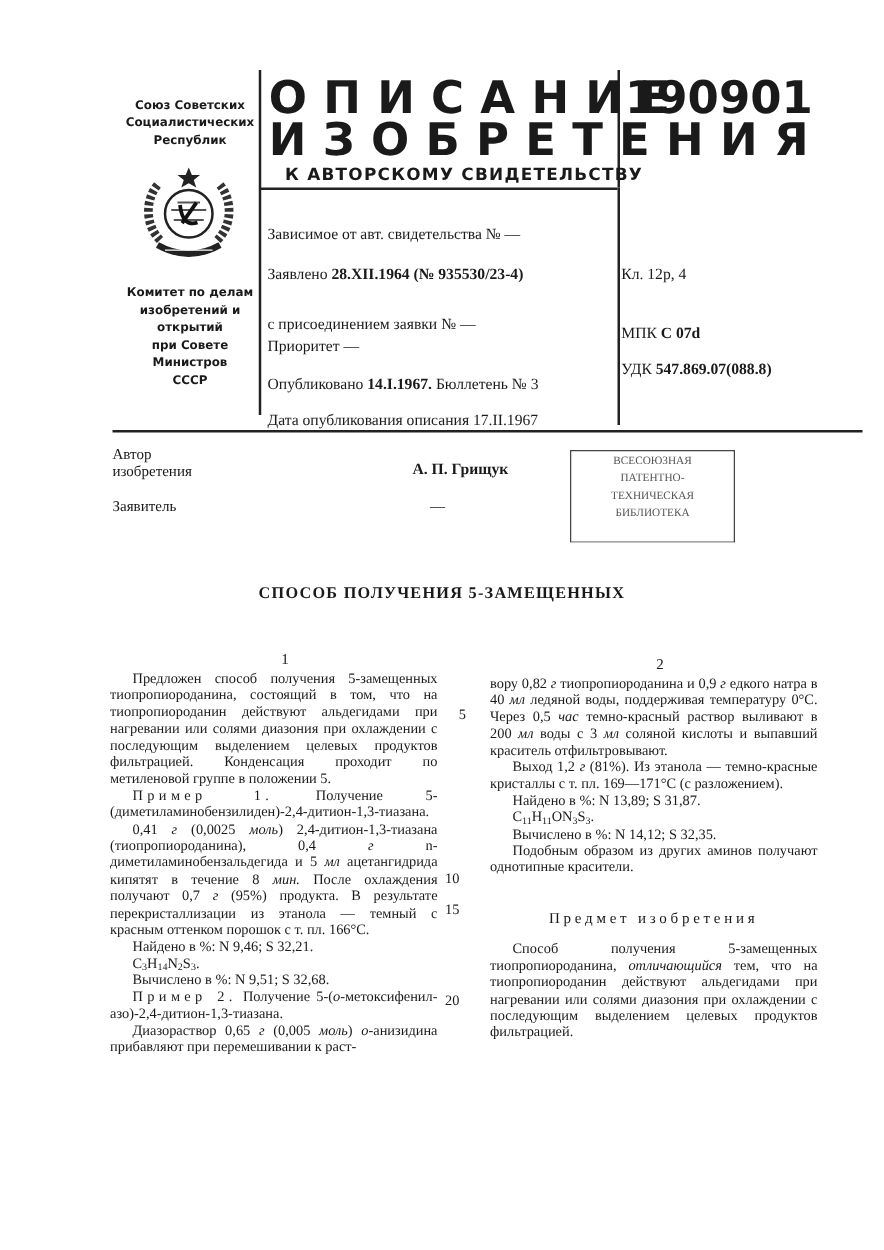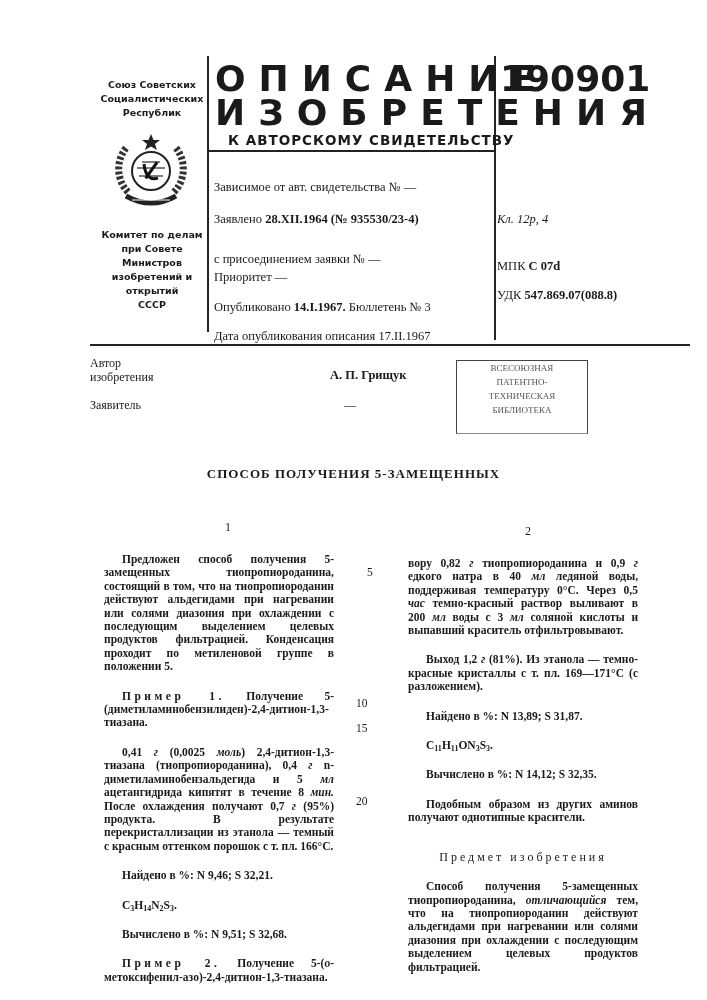--- a/index.html
+++ b/index.html
@@ -12,21 +12,21 @@
   .vline { background:#222; width:2px; }
   .big-title { font-weight:900; letter-spacing:13px; font-size:36px; line-height:34px; }
   .patent-num { font-weight:900; font-size:36px; line-height:34px; letter-spacing:0px; }
   .subtitle { font-weight:bold; font-size:13.5px; letter-spacing:1px; }
   .hline { height:2px; background:#222; }
   .meta { font-size:12.5px; left:214px; }
   .meta b { font-weight:bold; }
   .rmeta { font-size:12.5px; left:497px; }
   .doc-title { left:0; width:707px; text-align:center; font-size:13px; font-weight:bold; letter-spacing:1px; line-height:16px; }
   .col { font-size:11.5px; line-height:13.4px; text-align:justify; }
-  .col p { margin:16px; text-indent:18px;font-weight:bold; }
+  .col p { margin:0; text-indent:18px; }
   .col p.nind { text-indent:0; }
   .spaced { letter-spacing:3.5px; }
   .lnum { font-size:11.5px; }
   .stamp { left:456px; top:336px; width:130px; height:72px; border-left:1.5px solid #444; border-right:1.5px solid #444; border-top:1px solid #444; border-bottom:1px solid #888;
            font-size:9px; text-align:center; color:#555; line-height:14px;margin-top:24px; }
   sub { font-size:8px; vertical-align:-2px; line-height:0; }
   i { font-style:italic; }
 </style>
 </head>
 <body>
@@ -46,22 +46,22 @@
     <path d="M27,38 L55,38 M29,46 L53,46 M32,32 L50,32" stroke="#555" stroke-width="1.5"></path>
     <path d="M34,34 Q36,52 48,48" stroke="#111" stroke-width="3" fill="none"></path>
     <rect x="40" y="30" width="3" height="20" fill="#111" transform="rotate(35 41 40)"></rect>
     <path d="M16,66 Q41,80 66,66" stroke="#222" stroke-width="5" fill="none"></path>
     <path d="M22,70 L60,70" stroke="#fff" stroke-width="1"></path>
   </svg>
 </div>
 
 <div class="abs left-col sans" style="top:228px;">
   <div>Комитет по делам</div>
+  <div>изобретений и открытий</div>
   <div>при Совете Министров</div>
-  <div>изобретений и открытий</div>
   <div>СССР</div>
 </div>
 
 <div class="abs vline" style="left:207px; top:56px; height:276px;"></div>
 <div class="abs vline" style="left:494px; top:56px; height:94px;"></div>
 <div class="abs vline" style="left:494px; top:150px; height:190px; width:1.5px;"></div>
 
 <div class="abs big-title sans" style="left:215px; top:62px;">ОПИСАНИЕ</div>
 <div class="abs big-title sans" style="left:215px; top:96px;">ИЗОБРЕТЕНИЯ</div>
 <div class="abs patent-num sans" style="left:500px; top:62px;">190901</div>
@@ -75,21 +75,21 @@
 </div>
 <div class="abs meta" style="top:241px;margin-top:11px;">с присоединением заявки № —</div>
 <div class="abs meta" style="top:270px;">Приоритет —</div>
 <div class="abs meta" style="top:300px;">
   <span>Опубликовано</span>
   <b>14.I.1967.</b>
   <span>Бюллетень № 3</span>
 </div>
 <div class="abs meta" style="top:329px;">Дата опубликования описания 17.II.1967</div>
 
-<div class="abs rmeta" style="top:212px;font-style:italic;">Кл. 12p, 4</div>
+<div class="abs rmeta" style="top:212px;">Кл. 12p, 4</div>
 <div class="abs rmeta" style="top:259px;">
   <span>МПК</span>
   <b>C 07d</b>
 </div>
 <div class="abs rmeta" style="top:288px;">
   <span>УДК</span>
   <b>547.869.07(088.8)</b>
 </div>
 
 <div class="abs" style="left:90px; top:344px; width:600px; height:1.5px; background:#222;"></div>
@@ -117,20 +117,21 @@
 <div class="abs" style="left:525px; top:524px; font-size:12px;">2</div>
 
 <div class="abs col" style="left:88px; top:537px; width:262px;">
   <p>Предложен способ получения 5-замещенных тиопропиороданина, состоящий в том, что на тиопропиороданин действуют альдегидами при нагревании или солями диазония при охлаждении с последующим выделением целевых продуктов фильтрацией. Конденсация проходит по метиленовой группе в положении 5.</p>
   <p><span class="spaced">Пример 1.</span> <span>Получение 5-(диметиламинобензилиден)-2,4-дитион-1,3-тиазана.</span></p>
   <p><span>0,41</span> <i>г</i> <span>(0,0025</span> <i>моль</i><span>) 2,4-дитион-1,3-тиазана (тиопропиороданина), 0,4</span> <i>г</i> <span>n-диметиламинобензальдегида и 5</span> <i>мл</i> <span>ацетангидрида кипятят в течение 8</span> <i>мин.</i> <span>После охлаждения получают 0,7</span> <i>г</i> <span>(95%) продукта. В результате перекристаллизации из этанола — темный с красным оттенком порошок с т. пл. 166°С.</span></p>
   <p>Найдено в %: N 9,46; S 32,21.</p>
   <p>C<sub>3</sub>H<sub>14</sub>N<sub>2</sub>S<sub>3</sub>.</p>
   <p>Вычислено в %: N 9,51; S 32,68.</p>
   <p><span class="spaced">Пример 2.</span> <span>Получение 5-(</span><i>о</i><span>-метоксифенил-азо)-2,4-дитион-1,3-тиазана.</span></p>
+  <p><span>Диазораствор 0,65</span> <i>г</i> <span>(0,005</span> <i>моль</i><span>)</span> <i>о</i><span>-анизидина прибавляют при перемешивании к раст-</span></p>
 </div>
 
 <div class="abs lnum" style="left:367px; top:566px;">5</div>
 <div class="abs lnum" style="left:356px; top:655px;margin-top:42px;">10</div>
 <div class="abs lnum" style="left:356px; top:722px;">15</div>
 <div class="abs lnum" style="left:356px; top:795px;">20</div>
 
 <div class="abs col" style="left:392px; top:541px; width:262px;">
   <p class="nind"><span>вору 0,82</span> <i>г</i> <span>тиопропиороданина и 0,9</span> <i>г</i> <span>едкого натра в 40</span> <i>мл</i> <span>ледяной воды, поддерживая температуру 0°С. Через 0,5</span> <i>час</i> <span>темно-красный раствор выливают в 200</span> <i>мл</i> <span>воды с 3</span> <i>мл</i> <span>соляной кислоты и выпавший краситель отфильтровывают.</span></p>
   <p><span>Выход 1,2</span> <i>г</i> <span>(81%). Из этанола — темно-красные кристаллы с т. пл. 169—171°С (с разложением).</span></p>

